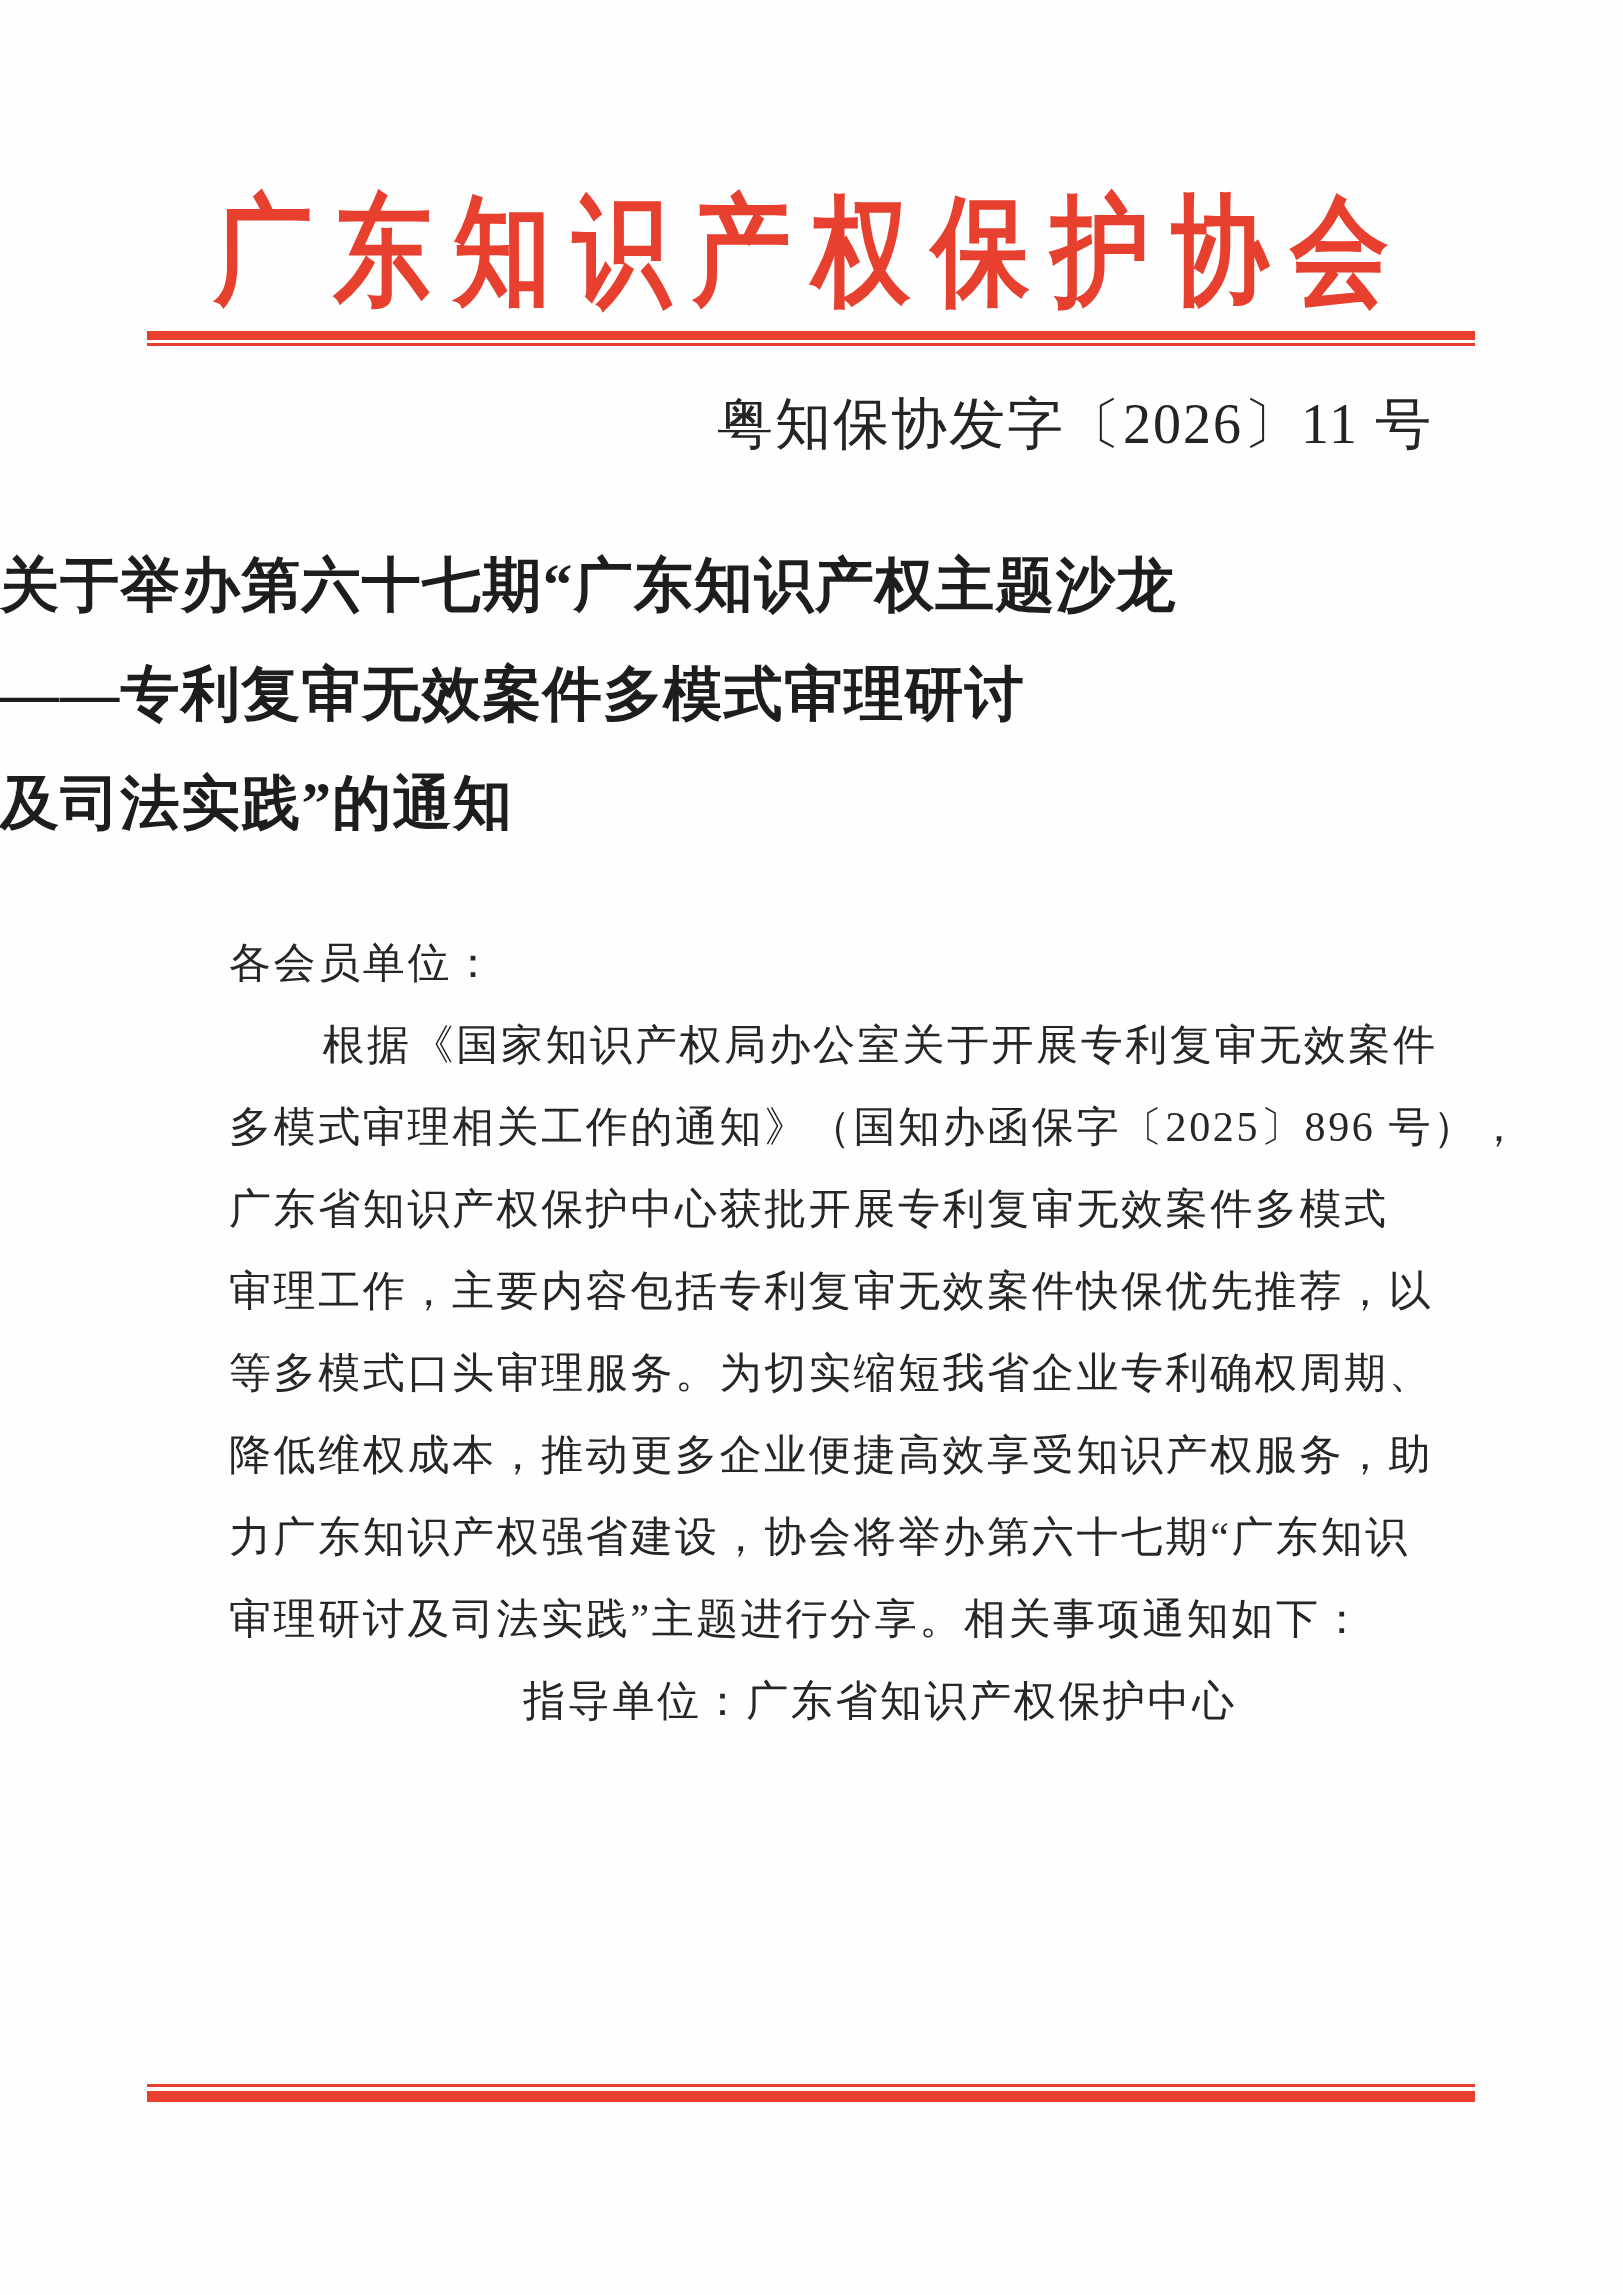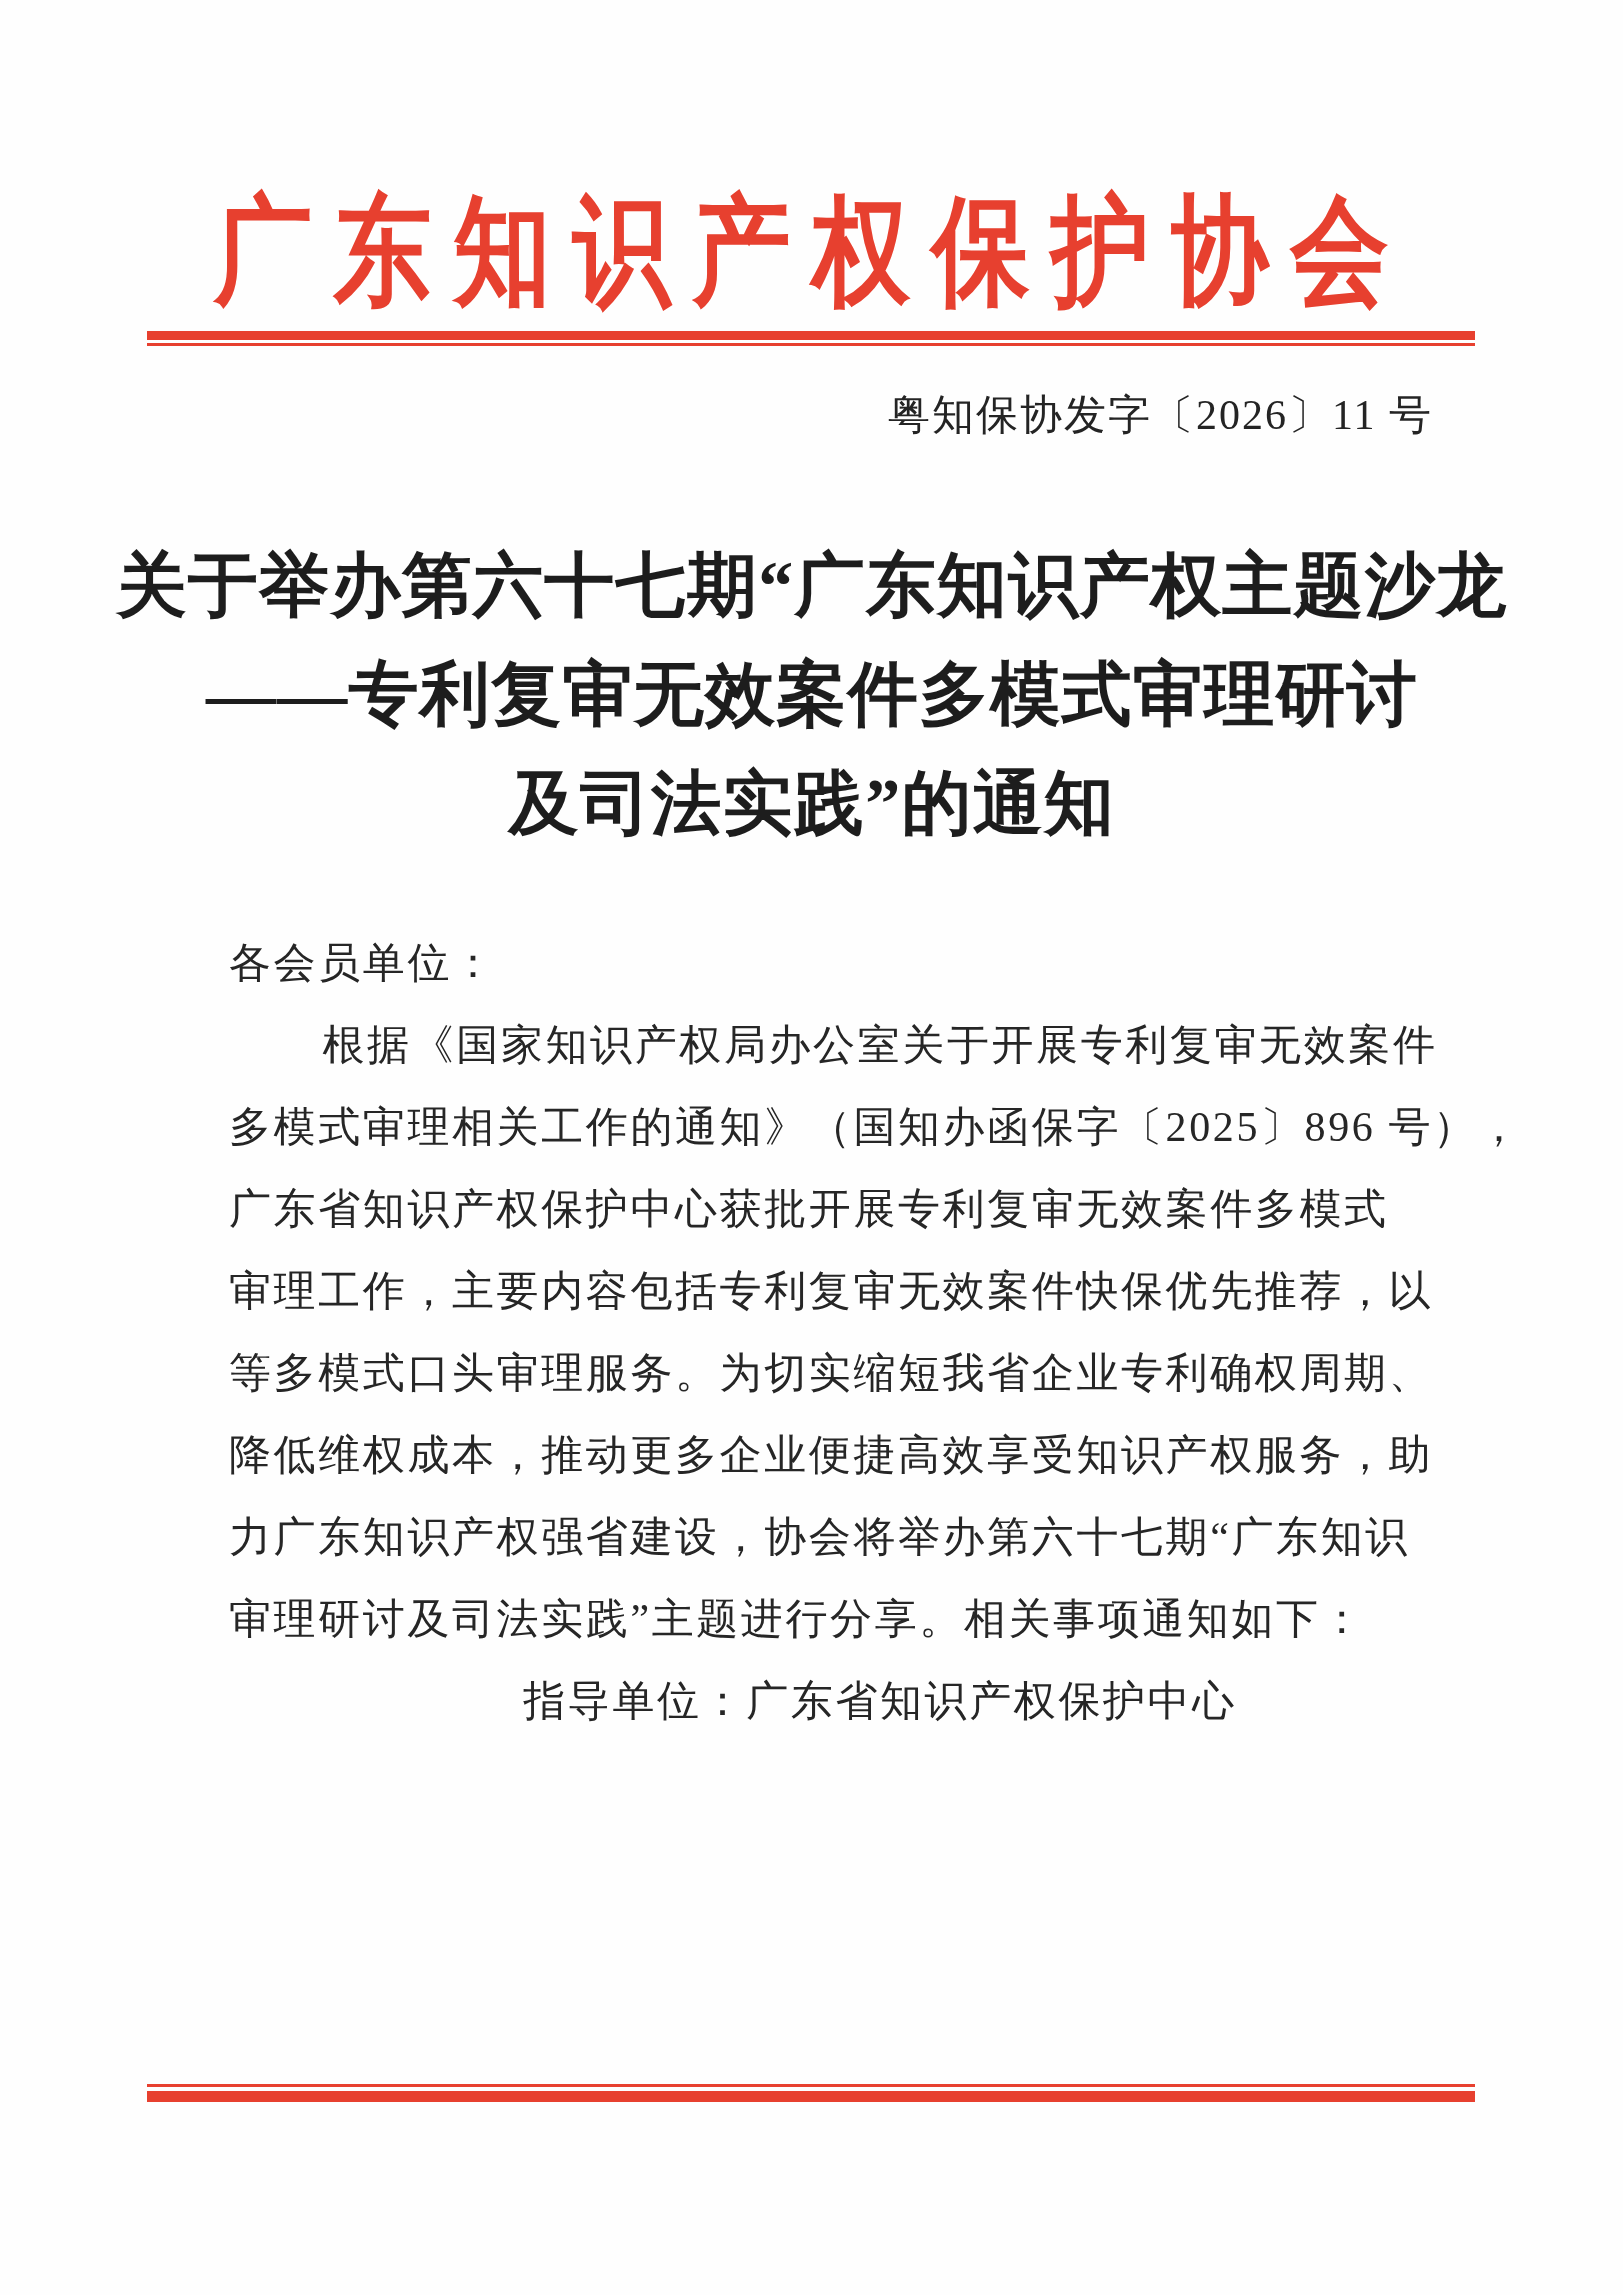--- a/index.html
+++ b/index.html
@@ -28,31 +28,31 @@
   
   .rule{position:absolute;left:147px;width:1328px;background:var(--accent,#e7402f);}
   .rule-header-thick{top:331px;height:8.5px;}
   .rule-header-thin{top:343px;height:3.3px;}
   .rule-footer-thin{top:2084px;height:3.3px;}
   .rule-footer-thick{top:2091px;height:10.5px;}
   
   .doc-number{
     position:absolute;
     top:387px;right:191px;
-    font-size:42px;
+    font-size:56px;
     letter-spacing:2px;
     color:#242424;
     white-space:nowrap;
   }
   
   .title-block{
     position:absolute;
     left:0;right:0;top:531px;
-    text-align:center;
-    font-size:70px;
+    text-align:left;
+    font-size:59px;
     font-weight:700;
     line-height:109px;
     color:var(--title-color,#1d1d1d);
     letter-spacing:1.3px;
   }
   
   .body-block{
     position:absolute;
     left:229px;top:922px;
     width:1217px;

